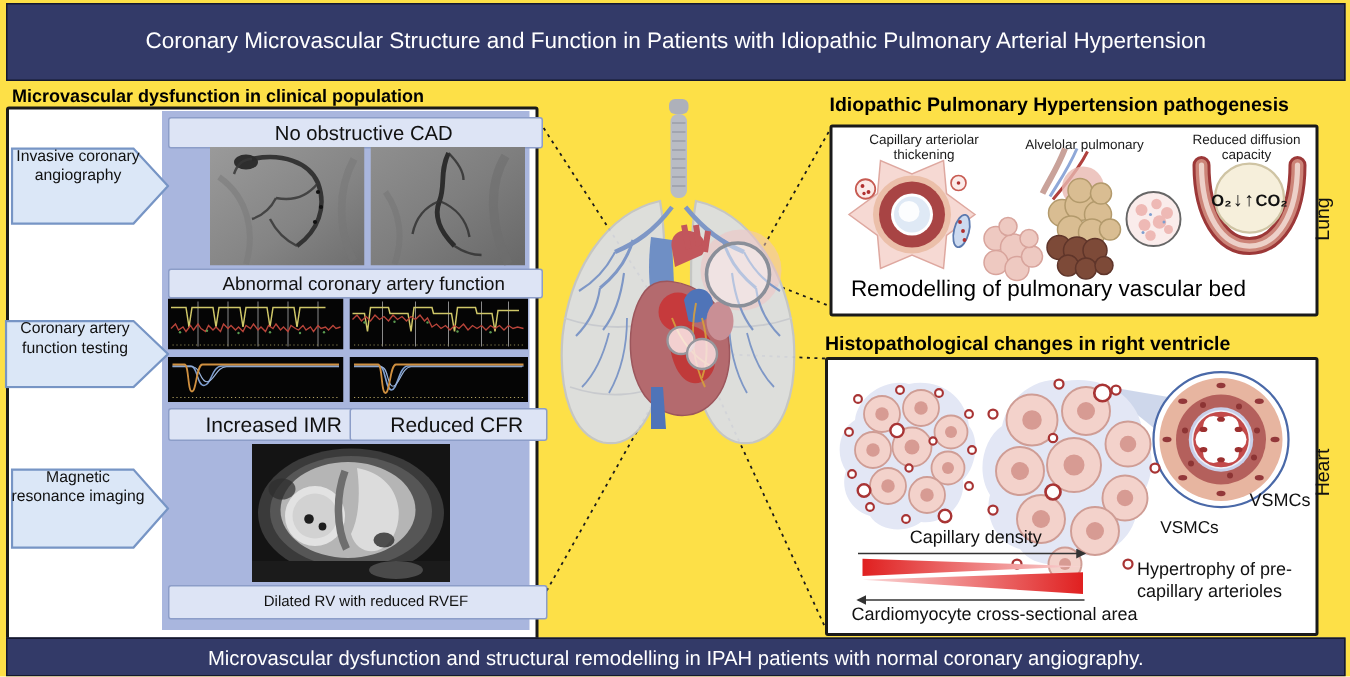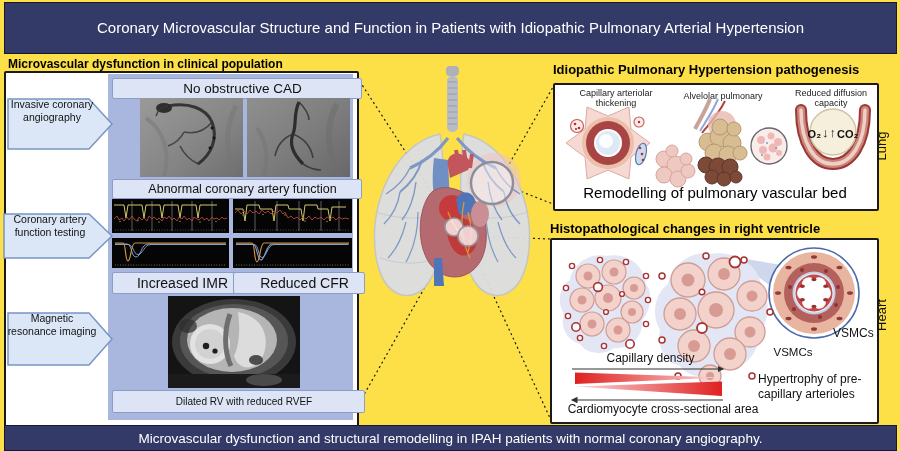--- a/index.html
+++ b/index.html
@@ -350,21 +350,21 @@
     <path d="M8,6 C8,40 22,60 40,60 C58,60 72,40 72,6" stroke="#edd0c8" stroke-width="3.5" fill="none" stroke-linecap="round"></path>
     <circle cx="40" cy="28" r="23" fill="#f6efdb" stroke="#cfc4a4" stroke-width="1.5"></circle>
   </svg>
   <div class="abs" style="left:800px;top:125px;width:66px;display:flex;justify-content:center;align-items:flex-end;gap:1px;font-size:11px;font-weight:bold;color:#111;">
     <span>O₂</span>
       <span style="font-size:13px;">↓</span>
       <span style="font-size:13px;">↑</span>
       <span>CO₂</span>
   </div>
 
-  <div class="abs" style="left:560px;top:184px;width:310px;font-size:15px;text-align:center;color:#000;">Remodelling of pulmonary vascular bed</div>
+  <div class="abs" style="left:544px;top:184px;width:310px;font-size:15px;text-align:center;color:#000;">Remodelling of pulmonary vascular bed</div>
   <div class="abs vlabel" style="left:862px;top:138px;width:40px;height:16px;">Lung</div>
 
   <div class="abs panel-header" style="left:550px;top:221px;width:327px;font-size:13px;">Histopathological changes in right ventricle</div>
   <div class="abs outlined-box" style="left:550px;top:238px;width:325px;height:182px;"></div>
 
   <svg class="abs" style="left:698px;top:243px;" width="180" height="115" viewBox="0 0 180 115">
     <polygon points="36,14 118,28 118,80" fill="#c2cde6" opacity="0.8"></polygon>
     <circle cx="116" cy="50" r="45" fill="#fff" stroke="#4a69a8" stroke-width="1.5"></circle>
     <circle cx="116" cy="50" r="41" fill="#e7b5a0"></circle>
     <g fill="#93383a">

